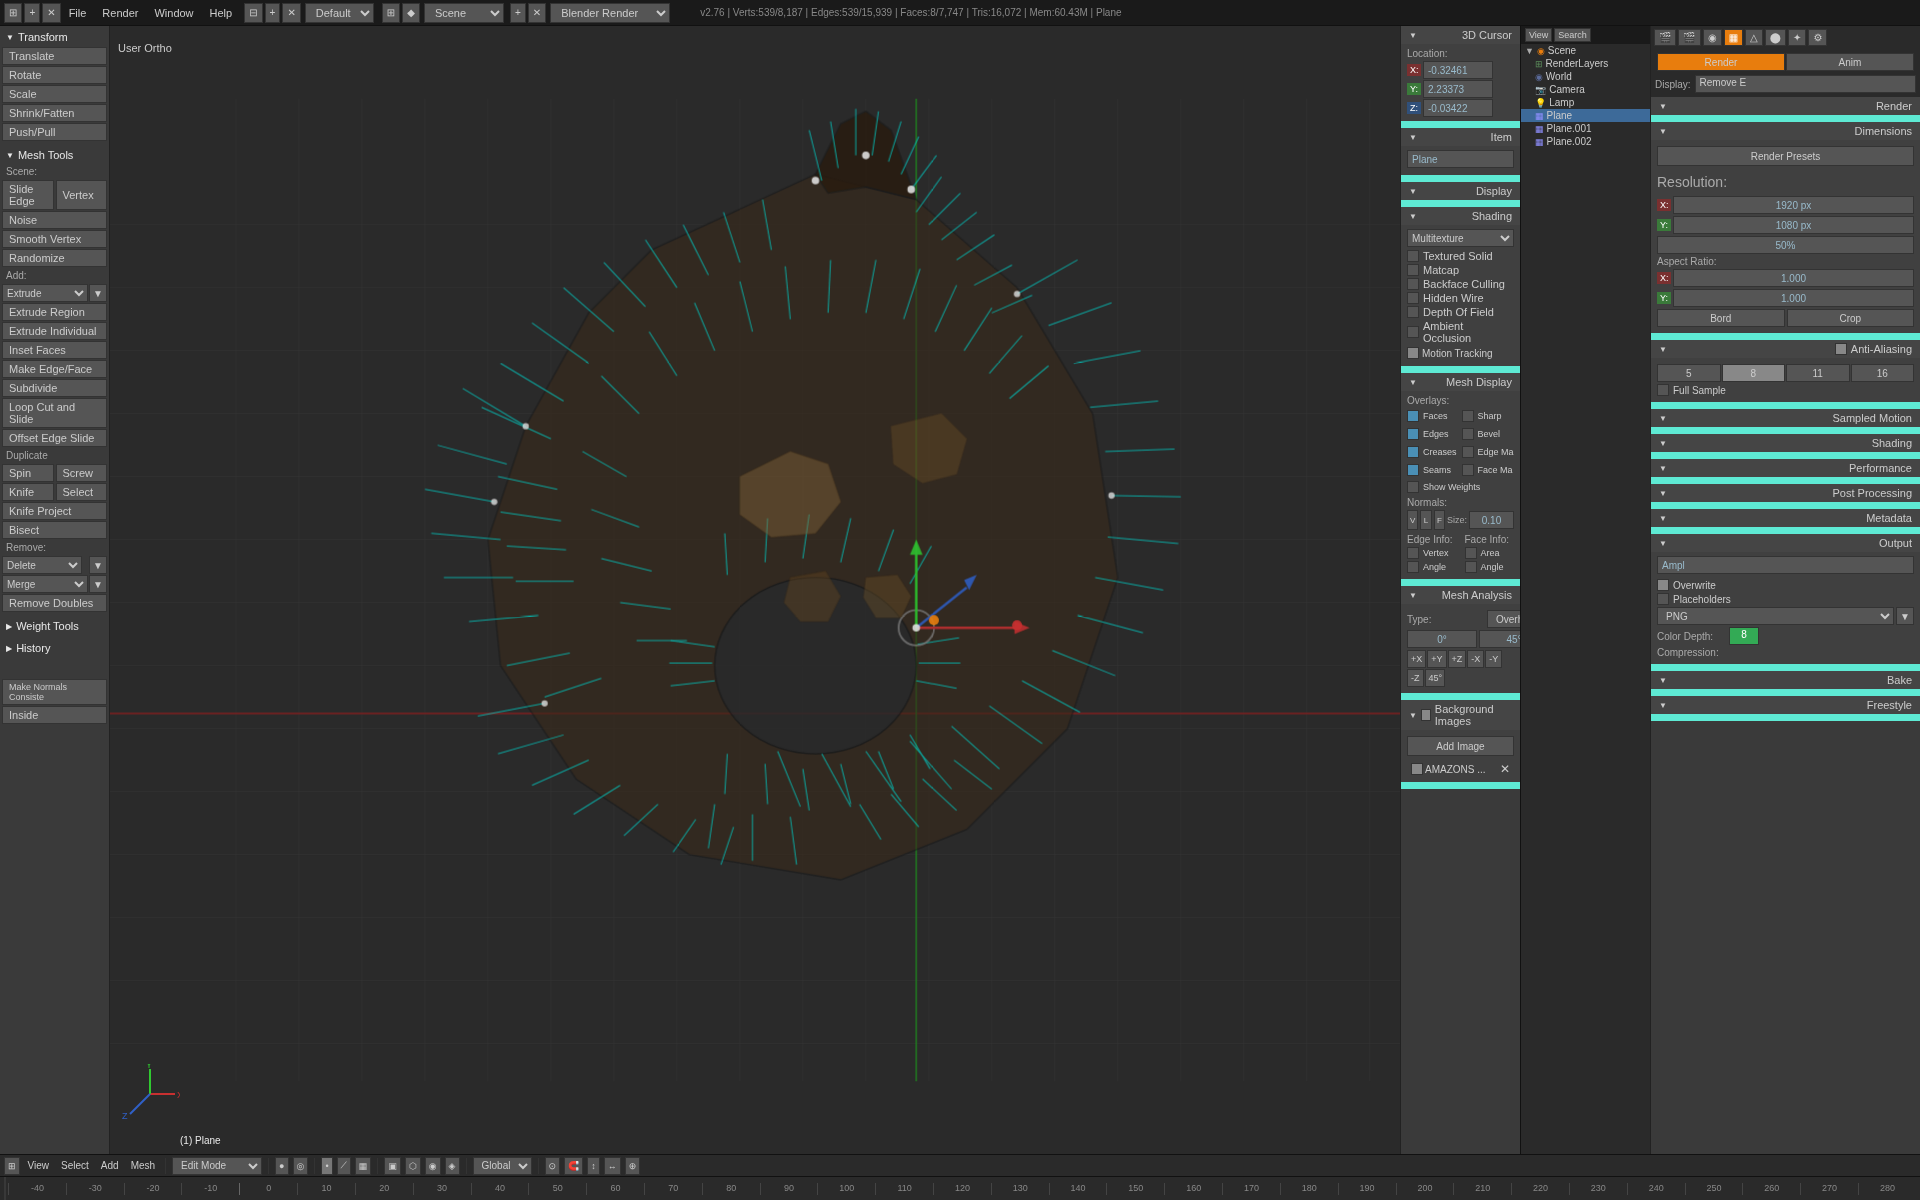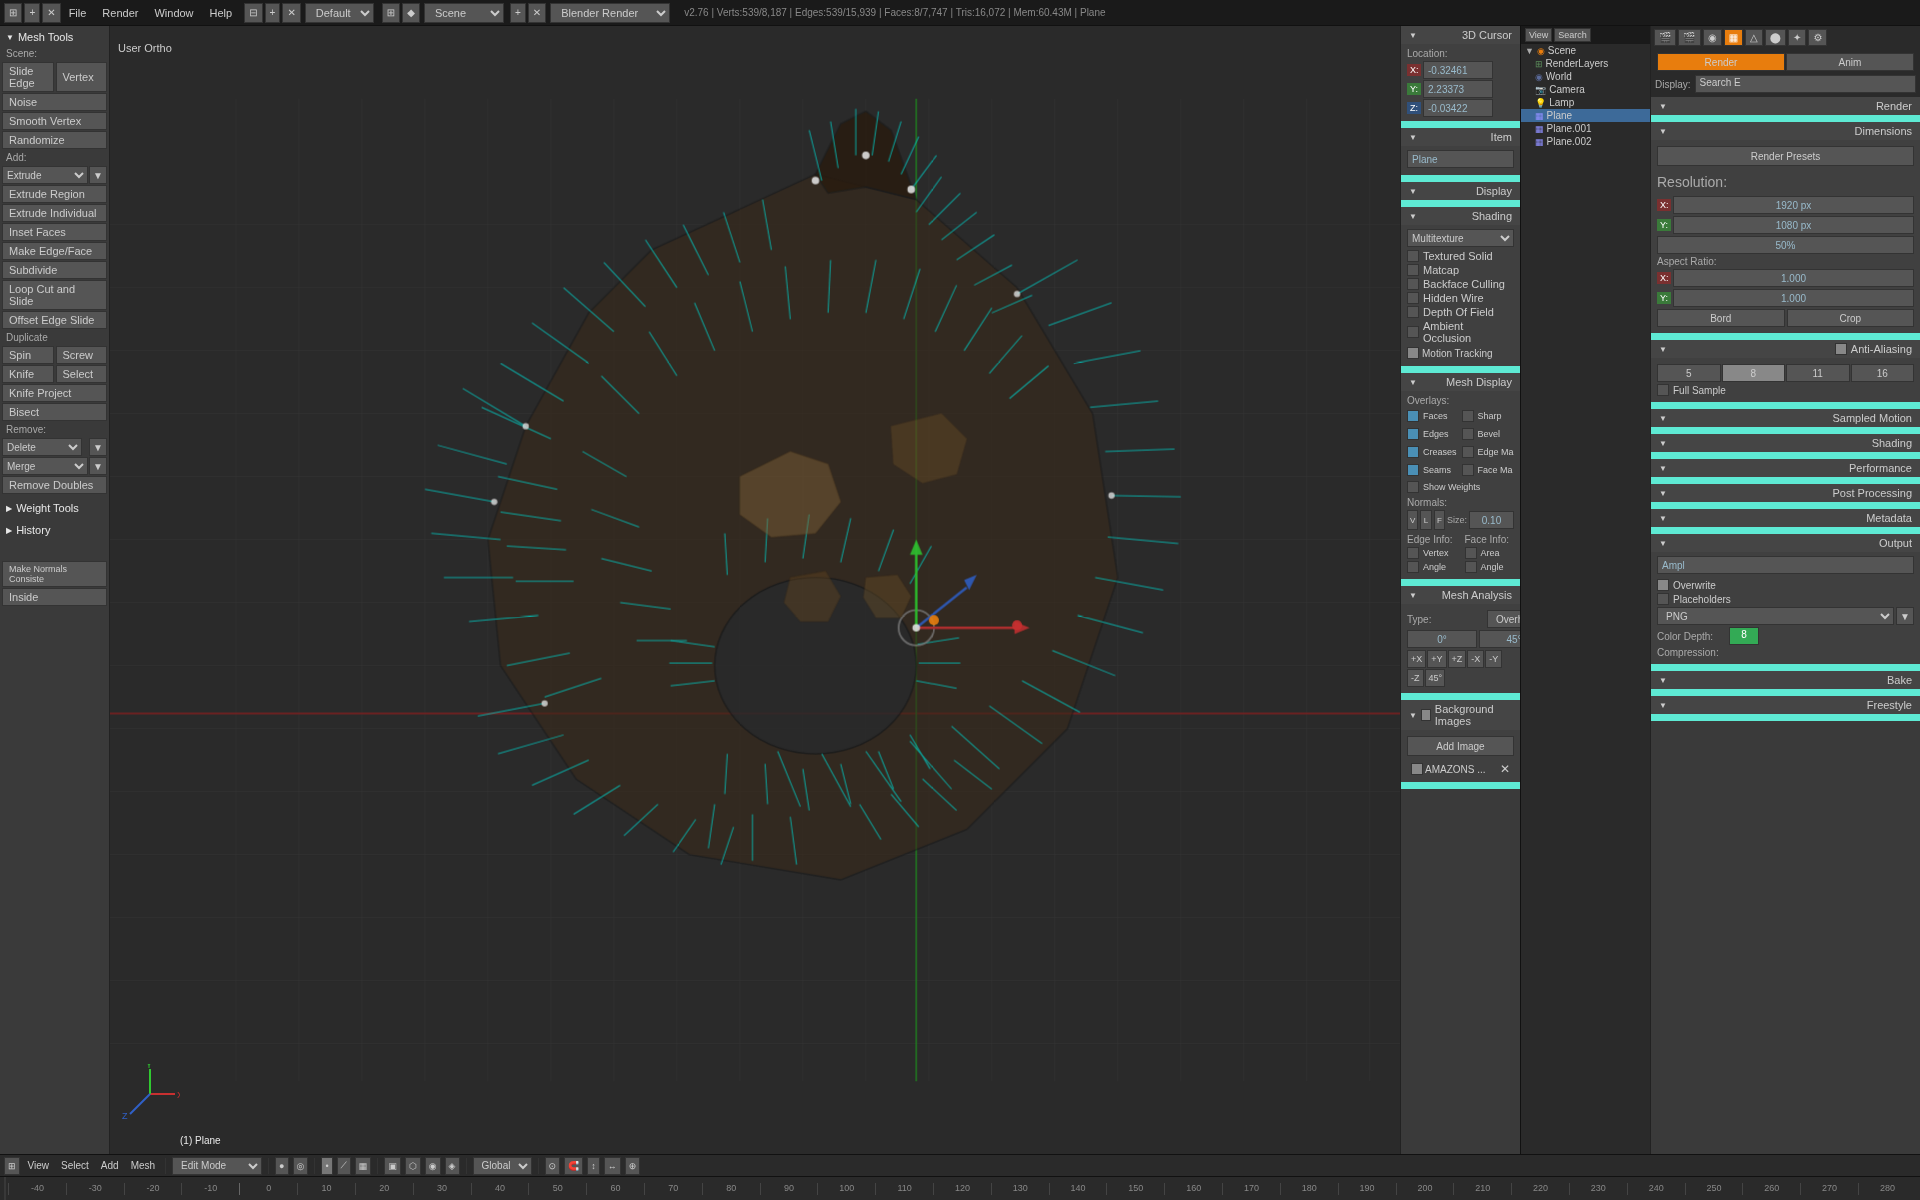--- a/index.html
+++ b/index.html
@@ -3,21 +3,21 @@
   <meta charset="utf-8">
   <style>
     * { margin: 0; padding: 0; box-sizing: border-box; }
     body { background: #3d3d3d; font-family: 'Arial', sans-serif; font-size: 11px; color: #ccc; overflow: hidden; width: 1920px; height: 1200px; }
 
     
     #topbar { display: flex; align-items: center; background: #1a1a1a; height: 26px; border-bottom: 1px solid #111; }
     .topbar-menu { display: flex; align-items: center; }
     .topbar-menu span { padding: 0 8px; height: 26px; line-height: 26px; color: #ccc; cursor: pointer; font-size: 11px; }
     .engine-selector { background: #555; border: 1px solid #333; padding: 1px 6px; color: #ccc; font-size: 11px; margin: 0 4px; height: 20px; }
-    .topbar-info { margin-left: 10px; color: #888; font-size: 10px; }
+    .topbar-info { margin-left: 26px; color: #888; font-size: 10px; }
     .topbar-icons { display: flex; gap: 2px; margin-left: 4px; }
     .icon-btn { background: #555; border: 1px solid #333; color: #ccc; padding: 1px 4px; font-size: 10px; cursor: pointer; height: 20px; display: flex; align-items: center; }
     .scene-selector { background: #555; border: 1px solid #333; padding: 1px 6px; color: #ccc; font-size: 11px; margin: 0 4px; height: 20px; min-width: 80px; }
 
     
     #main { display: flex; height: calc(1200px - 26px - 22px - 24px); }
 
     
     #left-panel { width: 110px; background: #3a3a3a; border-right: 1px solid #222; overflow-y: auto; flex-shrink: 0; }
     .panel-section { padding: 2px 0; }
@@ -148,20 +148,28 @@
   </div>
   <select class="engine-selector" style="min-width:120px;">
     <option>Blender Render</option>
   </select>
   <div class="topbar-info">v2.76 | Verts:539/8,187 | Edges:539/15,939 | Faces:8/7,747 | Tris:16,072 | Mem:60.43M | Plane</div>
 </div>
 
 <div id="main">
 
   <div id="left-panel">
+    <div class="panel-section">
+      <div class="panel-section-title">Transform</div>
+      <button class="panel-btn">Translate</button>
+      <button class="panel-btn">Rotate</button>
+      <button class="panel-btn">Scale</button>
+      <button class="panel-btn">Shrink/Fatten</button>
+      <button class="panel-btn">Push/Pull</button>
+    </div>
     <div class="panel-section">
       <div class="panel-section-title">Mesh Tools</div>
       <div class="panel-subsection-title">Scene:</div>
       <div class="panel-btn-row">
         <button class="panel-btn">Slide Edge</button>
         <button class="panel-btn">Vertex</button>
       </div>
       <button class="panel-btn">Noise</button>
       <button class="panel-btn">Smooth Vertex</button>
       <button class="panel-btn">Randomize</button>
@@ -707,21 +715,21 @@
       <button class="props-header-btn">⚙</button>
     </div>
 
     <div style="background:#2a2a2a;padding:2px 4px;">
       <div class="render-tabs">
         <button class="render-tab active">Render</button>
         <button class="render-tab">Anim</button>
       </div>
       <div class="props-row" style="margin-top:2px;">
         <span style="font-size:10px;color:#aaa;margin-right:4px;">Display:</span>
-        <div style="background:#555;border:1px solid #333;color:#ccc;font-size:10px;padding:1px 4px;flex:1;height:18px;">Search E</div>
+        <div style="background:#555;border:1px solid #333;color:#ccc;font-size:10px;padding:1px 4px;flex:1;height:18px;">Remove E</div>
       </div>
     </div>
 
     <div class="props-section">
       <div class="props-section-header">
         <span>Render</span>
       </div>
     </div>
 
     <div class="props-section">

